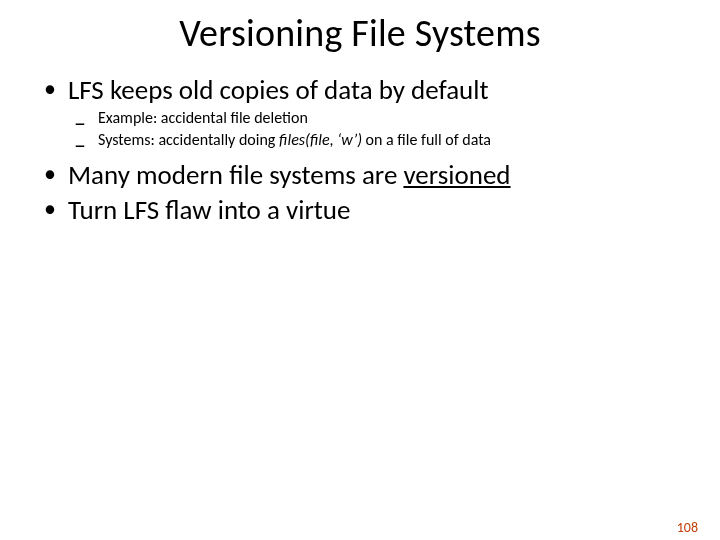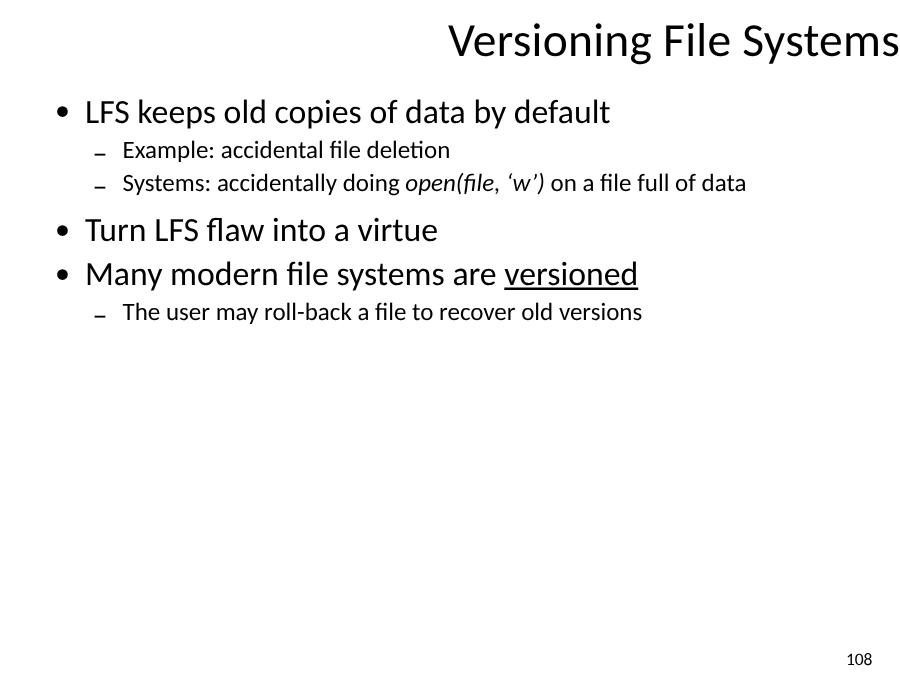--- a/index.html
+++ b/index.html
@@ -12,21 +12,21 @@
     color: #000;
     overflow: hidden;
   }
   .slide {
     width: 720px;
     height: 540px;
     position: relative;
     box-sizing: border-box;
   }
   .title {
-    text-align: right;
+    text-align: center;
     font-size: 38px;
     font-weight: 400;
     margin-top: 10px;
     margin-bottom: 18px;
     letter-spacing: 0.2px;
   }
   ul.body {
     list-style: none;
     margin: 13px 40px 0 40px;
     padding: 0;
@@ -41,59 +41,58 @@
   ul.body > li.level1::before {
     content: "•";
     position: absolute;
     left: 4px;
     top: 0;
     font-size: 24px;
     line-height: 1.25;
   }
   ul.body > li.level2 {
     position: relative;
-    font-size: 20px;
+    font-size: 16px;
     line-height: 1.22;
     padding-left: 58px;
     margin: 2px 0 2px 0;
   }
   ul.body > li.level2::before {
     content: "–";
     position: absolute;
     left: 34px;
     top: 0;
     font-size: 24px;
     line-height: 1.22;
   }
   .gap { height: 6px; }
   .ital { font-style: italic; }
   .underline { text-decoration: underline; }
   .pagenum {
     position: absolute;
     right: 22px;
     bottom: 14px;
     font-size: 14px;
-    color: #000000;
+    color: #c2410c;
   }
 </style>
 </head>
 <body>
 
 <div class="slide">
 
   <div class="title">Versioning File Systems</div>
 
   <ul class="body">
     <li class="level1">LFS keeps old copies of data by default</li>
     <li class="level2">Example: accidental file deletion</li>
     <li class="level2">
-      <span>Systems: accidentally doing </span><span class="ital">open(file, ‘w’)</span><span> on a file full of data</span>
+      <span>Systems: accidentally doing </span><span class="ital">files(file, ‘w’)</span><span> on a file full of data</span>
     </li>
     <div class="gap"></div>
-    <li class="level1">Turn LFS flaw into a virtue</li>
     <li class="level1">
       <span>Many modern file systems are </span><span class="underline">versioned</span>
     </li>
-    <li class="level2">The user may roll-back a file to recover old versions</li>
+    <li class="level1">Turn LFS flaw into a virtue</li>
   </ul>
 
   <div class="pagenum">108</div>
 </div>
 
 </body></html>

